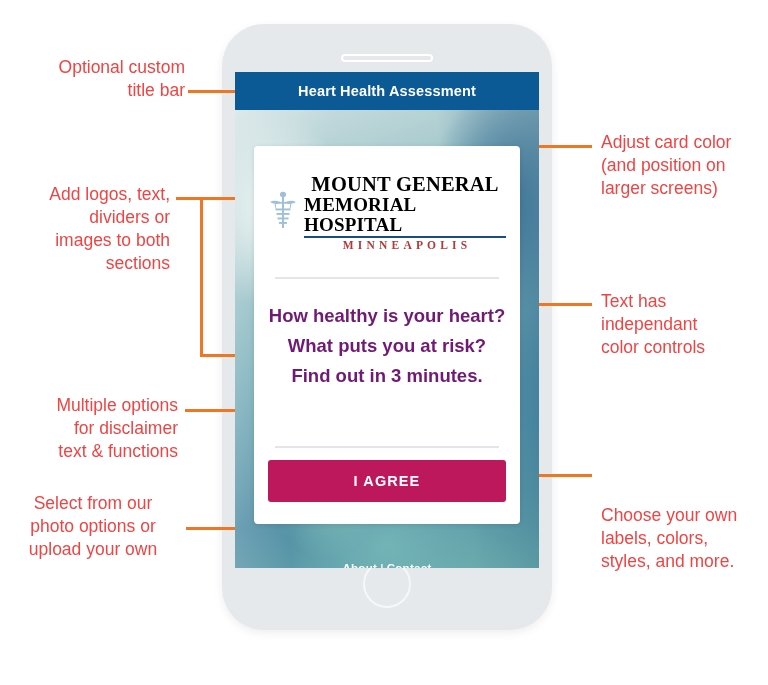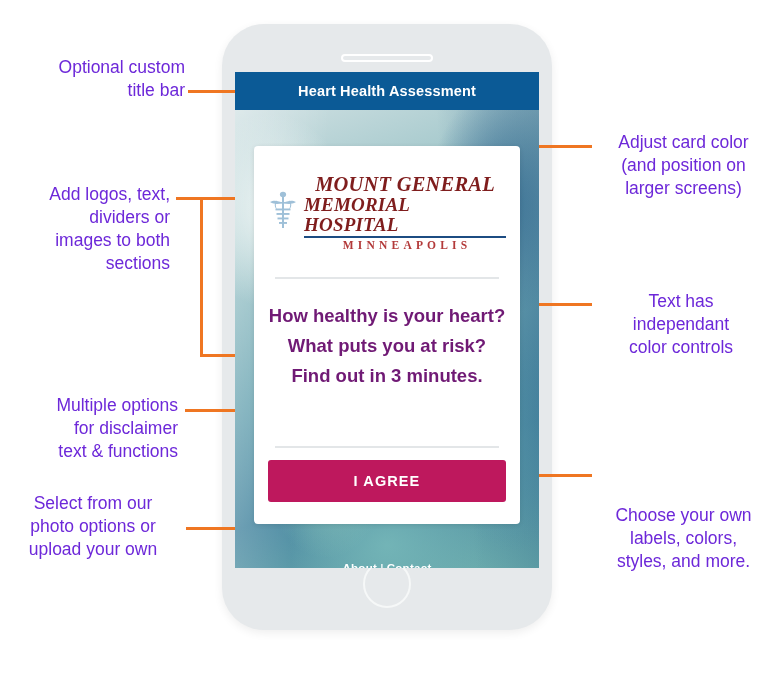--- a/index.html
+++ b/index.html
@@ -11,28 +11,28 @@
     font-family: "Liberation Sans", sans-serif;
     overflow: hidden;
     position: relative;
   }
 
   #stage { position: absolute; inset: 0; }
 
   
   .callout {
     position: absolute;
-    color: #6d28d9;
+    color: #ef4444;
     font-family: "Liberation Sans", sans-serif;
     font-size: 17.5px;
     line-height: 1.32;
     white-space: pre-line;
   }
   .callout.right-align { text-align: right; }
-  .callout.left-align  { text-align: center; }
+  .callout.left-align  { text-align: left; }
 
   
   .lead-h {
     position: absolute;
     height: 3px;
     background: #ef7622;
   }
   .lead-v {
     position: absolute;
     width: 3px;
@@ -150,25 +150,24 @@
     margin-top: 28px;
     display: flex;
     align-items: center;
     justify-content: center;
     gap: 6px;
   }
   #logo-mark { flex: 0 0 auto; }
   #logo-text { display: flex; flex-direction: column; align-items: center; }
   .logo-line-1, .logo-line-2 {
     font-family: "Liberation Serif", serif;
-    color: #7f1d1d;
+    color: #000000;
     font-weight: 700;
     letter-spacing: 0.2px;
     line-height: 1.04;
-    font-style: italic;
   }
   .logo-line-1 { font-size: 20.5px; }
   .logo-line-2 { font-size: 19px; }
   .logo-rule {
     width: 100%;
     height: 1.5px;
     background: #1c4c82;
     margin: 1.5px 0 1.5px;
   }
   .logo-line-3 {

